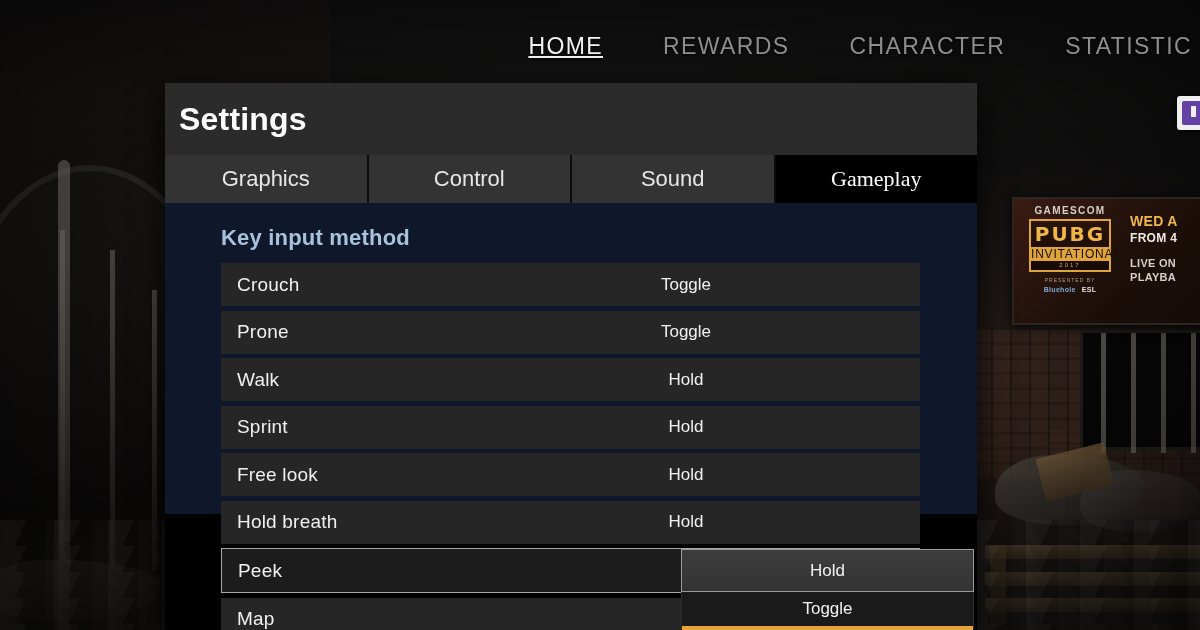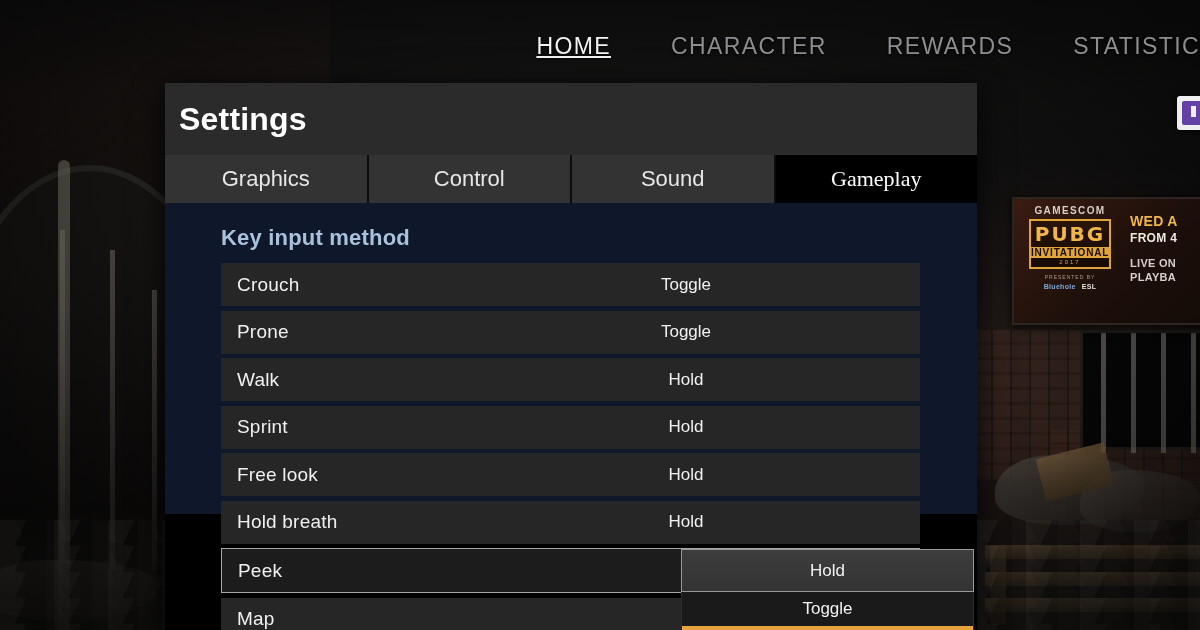--- a/index.html
+++ b/index.html
@@ -93,21 +93,21 @@
     display:flex; align-items:center; justify-content:flex-end;
     padding-right:0; gap:0;
     background:linear-gradient(180deg, rgba(8,8,9,.62) 0%, rgba(8,8,9,.18) 70%, rgba(8,8,9,0) 100%);
   }
   .nav-item {
     font-size:23px; letter-spacing:1.4px; color:#8e8e90;
     padding:0 30px; line-height:92px; cursor:pointer; white-space:nowrap;
     text-shadow:0 1px 3px rgba(0,0,0,.9);
   }
   .nav-item.active { color:#f2f2f2;text-decoration:underline; }
-  .nav-item:last-child { padding-right:0; }
+  .nav-item:last-child { padding-right:8px; }
 
   
   .twitch-badge {
     position:absolute; left:1177px; top:96px; width:34px; height:34px;
     background:#efeff1; border-radius:3px;
     display:flex; align-items:center; justify-content:center;
     box-shadow:0 1px 4px rgba(0,0,0,.8);
   }
   .twitch-inner {
     width:24px; height:24px; background:#6441a4; border-radius:2px;
@@ -135,21 +135,21 @@
     width:82px; border:2px solid #e0a53a; margin-top:2px;
     background:linear-gradient(180deg,#2a1409,#160a05);
     display:flex; flex-direction:column; align-items:center;
     padding:3px 0 2px;
   }
   .b-pubg {
     font-size:20px; font-weight:bold; letter-spacing:2px; color:#f0b64a;
     line-height:1; font-family:"DejaVu Sans", sans-serif;
   }
   .b-inv {
-    font-size:10px; letter-spacing:.8px; color:#efe8df; font-weight:bold;
+    font-size:12px; letter-spacing:.8px; color:#efe8df; font-weight:normal;
     background:#e0a53a; color:#1a0d06; width:100%; text-align:center; margin-top:3px;
   }
   .b-year { font-size:6px; color:#d8a14a; letter-spacing:2px; margin-top:1px; }
   .b-presented { font-size:5px; letter-spacing:1px; color:#b09a86; margin-top:4px; }
   .b-orgs { display:flex; gap:6px; align-items:center; margin-top:2px; }
   .b-org { font-size:7px; color:#e8e4df; font-weight:bold; letter-spacing:.3px; }
   .b-org.blue { color:#7fa8d8; }
   .banner-right {
     flex:1; padding:14px 0 0 4px; display:flex; flex-direction:column; gap:2px;
   }
@@ -252,22 +252,22 @@
     <div class="plank" style="left:990px;top:545px;width:16px;height:80px;opacity:.6;"></div>
 
     <div class="rubble" style="left:-20px;top:560px;width:180px;height:60px;opacity:.45;"></div>
     <div class="ground"></div>
     <div class="cobble"></div>
     <div class="vignette"></div>
   </div>
 
   <div class="topnav">
     <div class="nav-item active">HOME</div>
+    <div class="nav-item">REWARDS</div>
     <div class="nav-item">CHARACTER</div>
-    <div class="nav-item">REWARDS</div>
     <div class="nav-item">STATISTIC</div>
   </div>
 
   <div class="twitch-badge">
     <div class="twitch-inner"></div>
   </div>
 
   <div class="banner">
     <div class="banner-left">
       <div class="b-gamescom">GAMESCOM</div>

